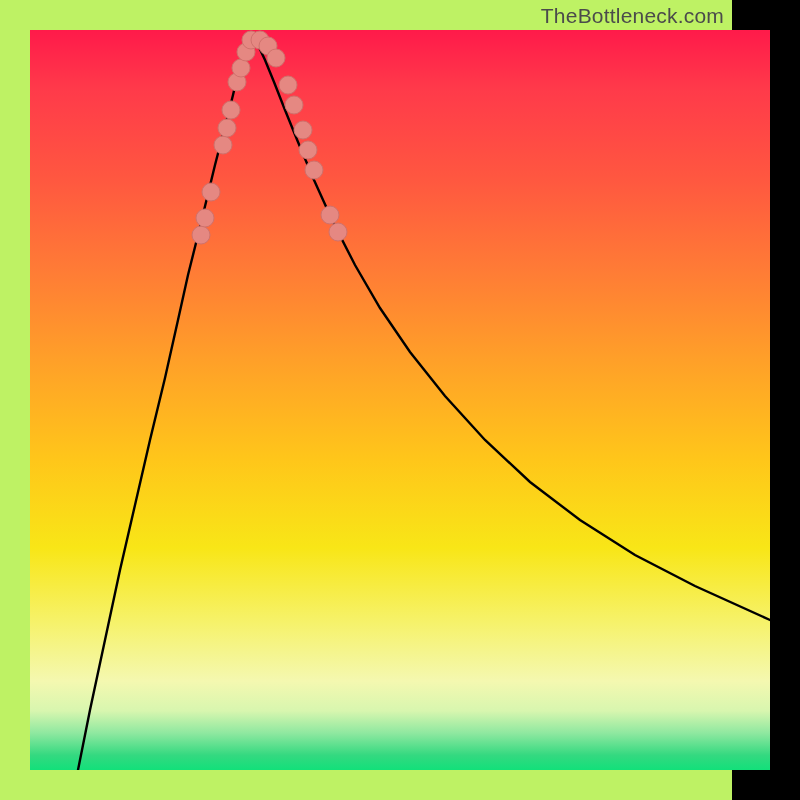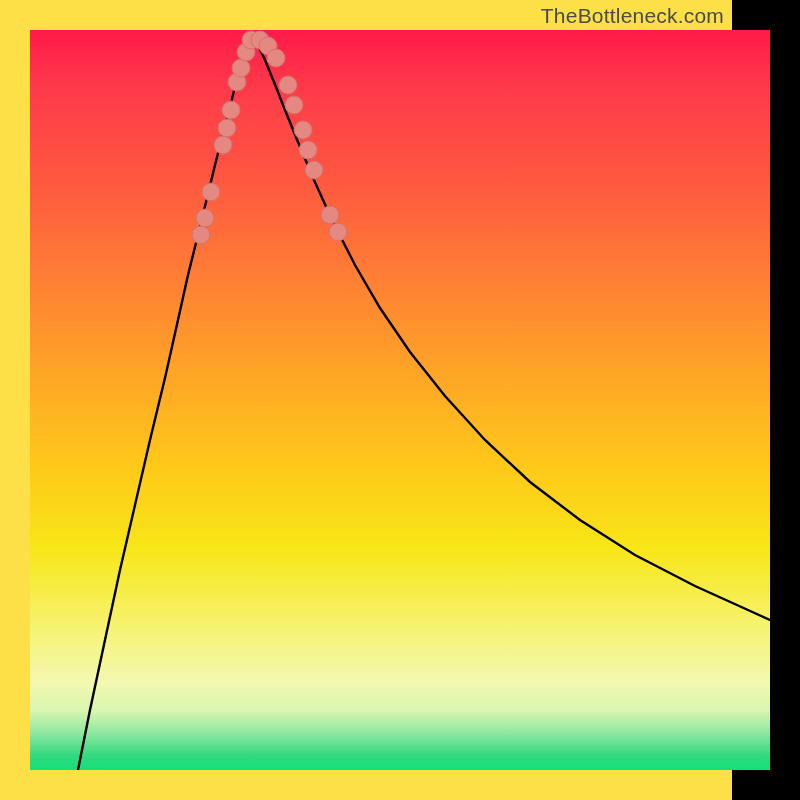--- a/index.html
+++ b/index.html
@@ -10,21 +10,21 @@
     overflow: hidden;
     background: #000;
     font-family: Arial, Helvetica, sans-serif;
   }
   .frame {
     position: absolute;
     top: 0;
     left: 0;
     width: 732px;
     height: 800px;
-    background: #fde047;
+    background: #bef264;
   }
   .plot-area {
     position: absolute;
     top: 30px;
     left: 30px;
     width: 740px;
     height: 740px;
     overflow: hidden;
   }
   .gradient {

